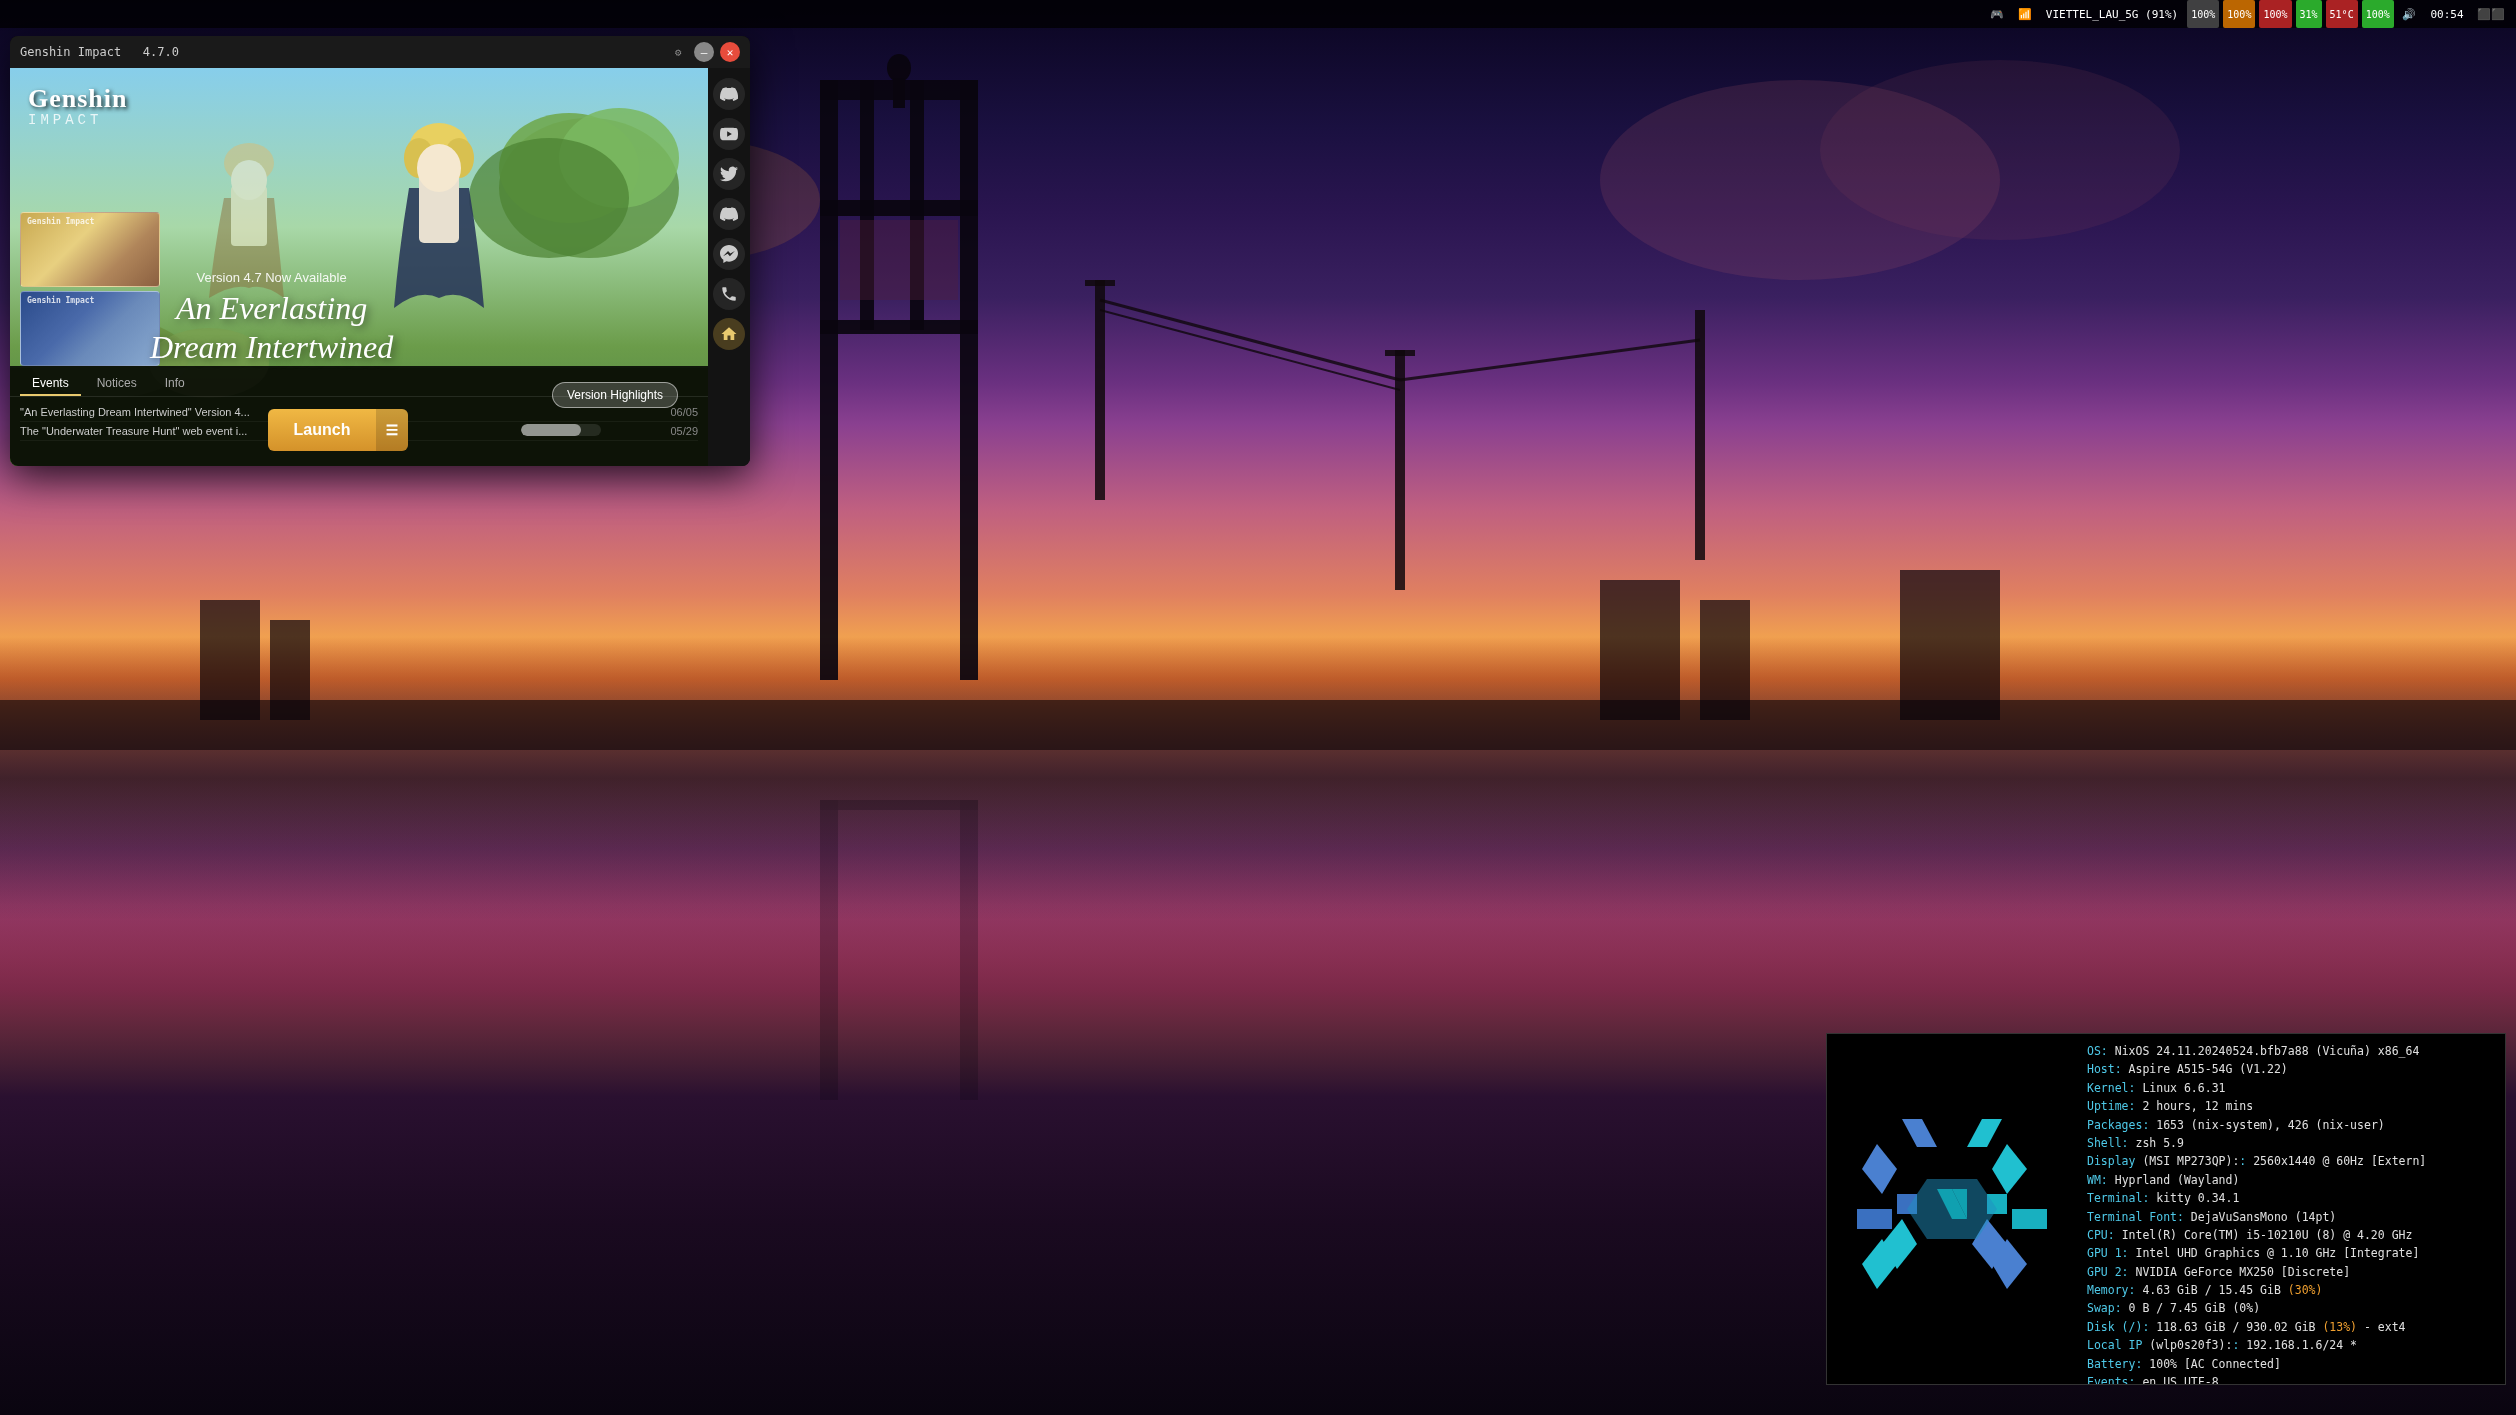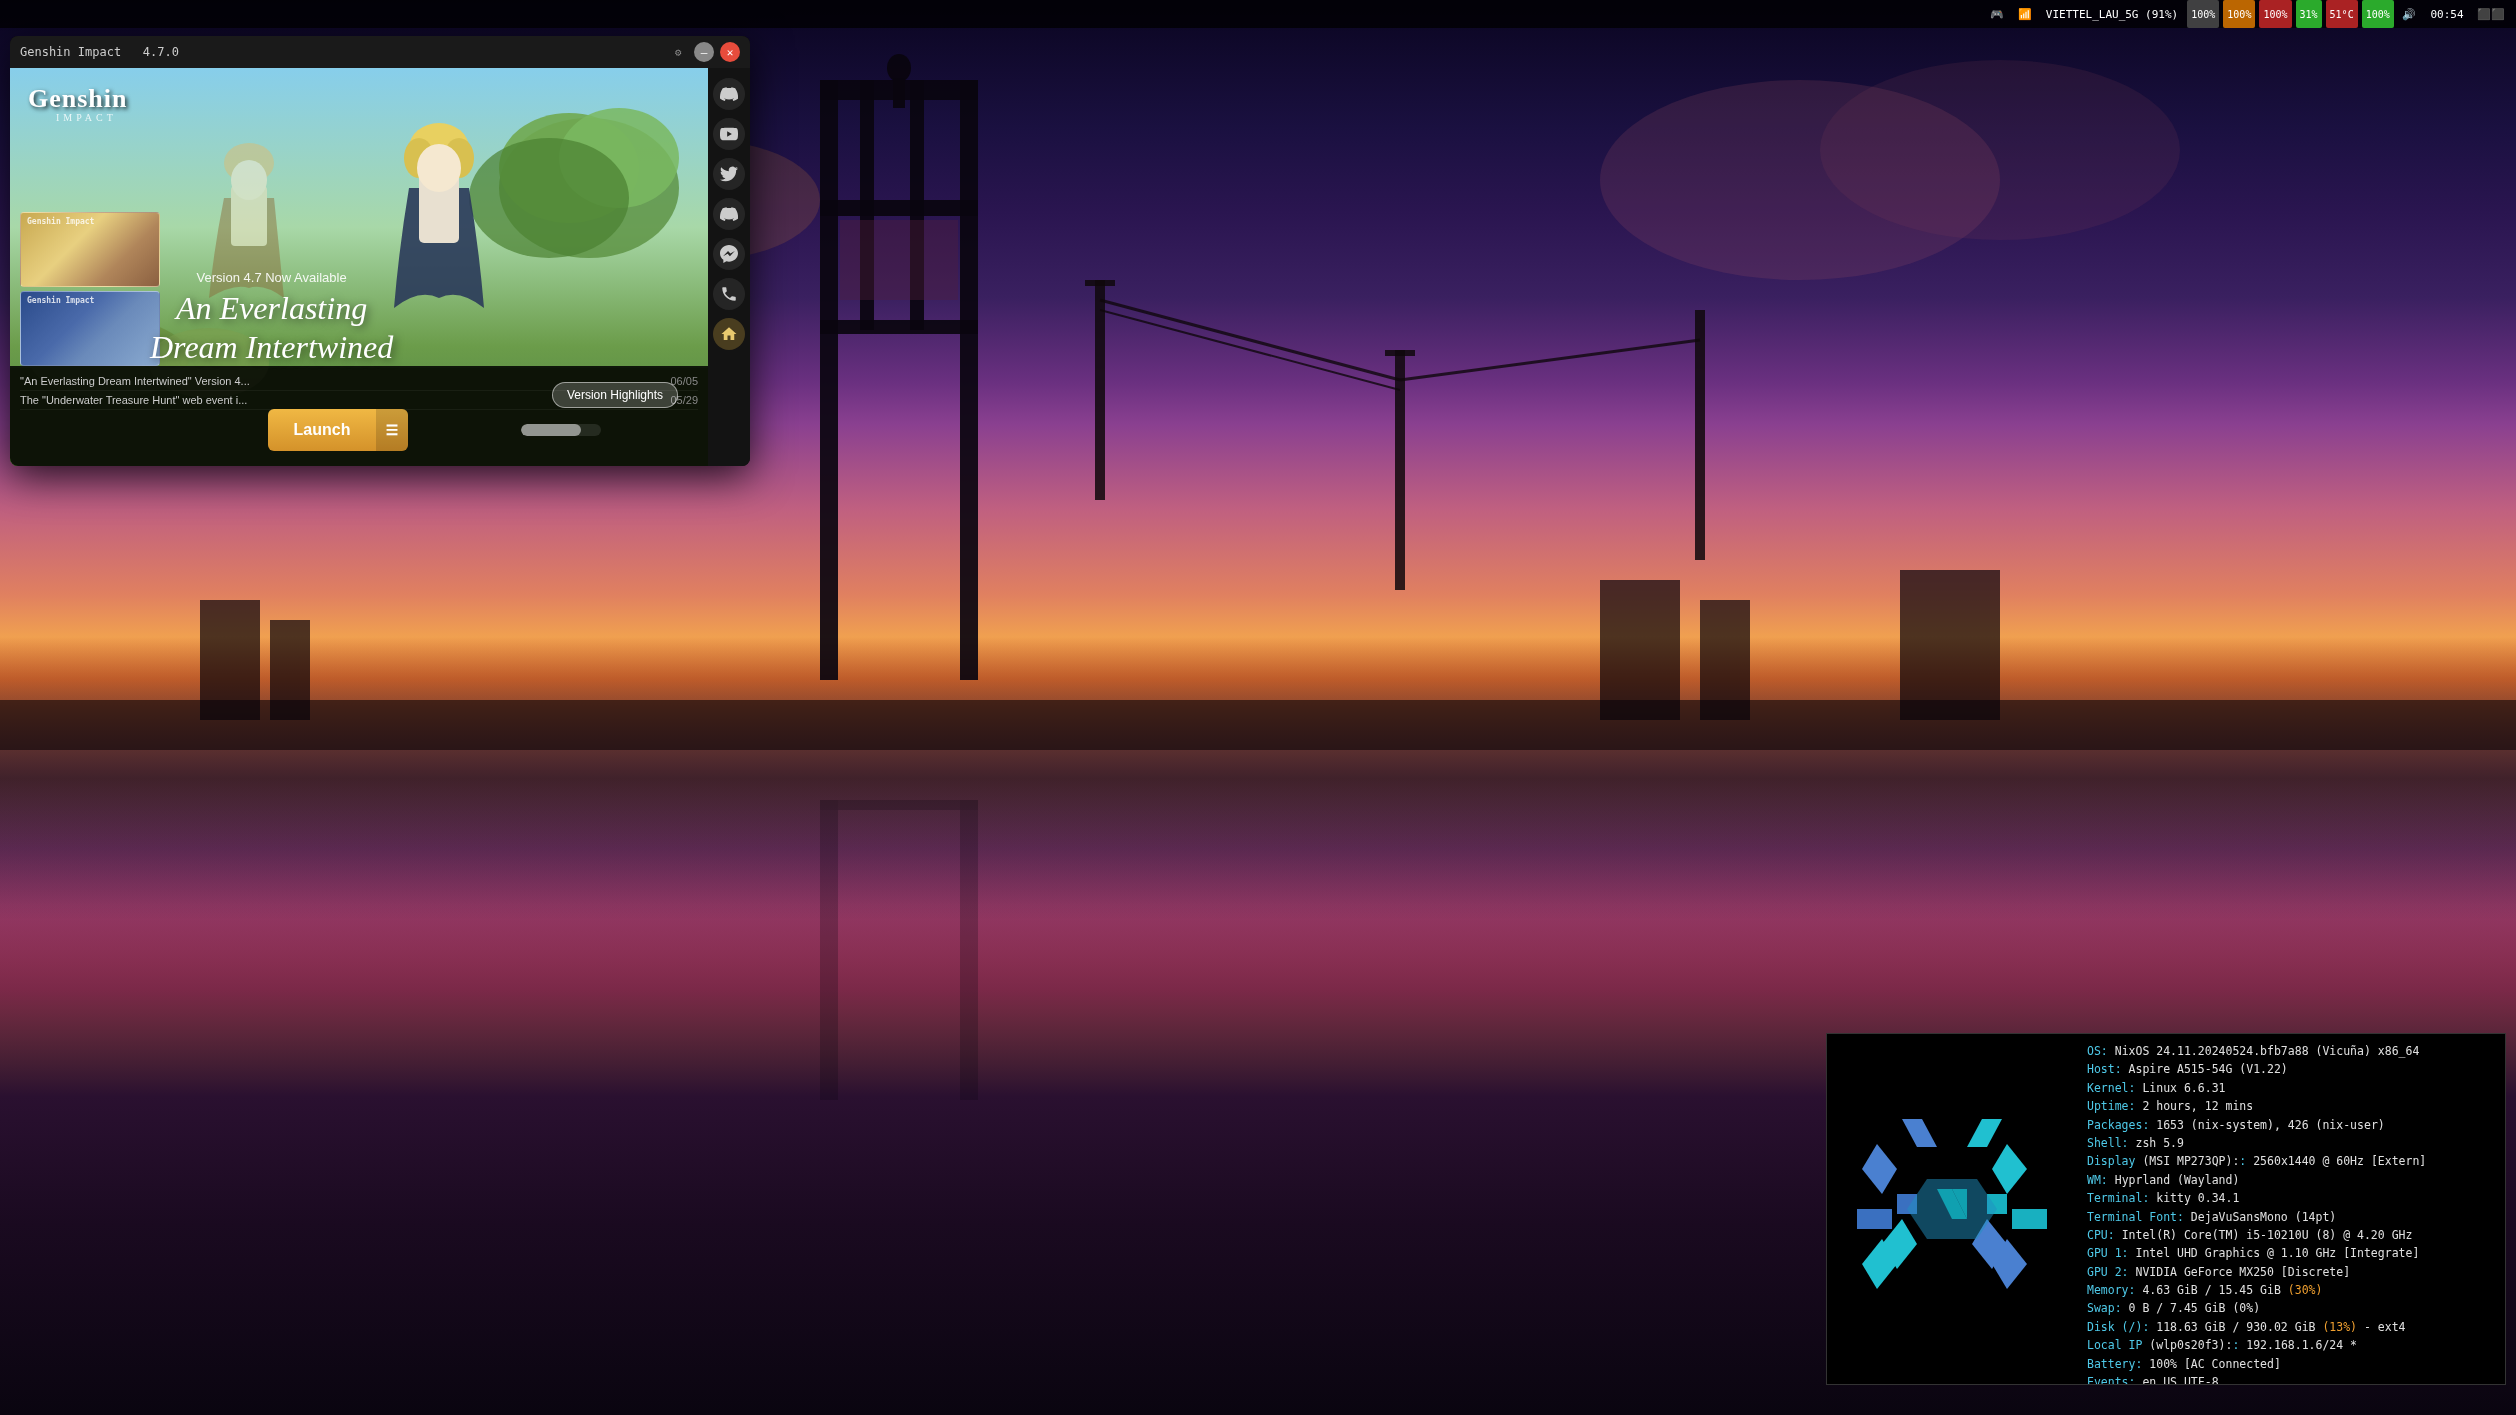--- a/index.html
+++ b/index.html
@@ -149,26 +149,25 @@
     .logo-main {
       font-family: serif;
       font-size: 26px;
       font-weight: 900;
       color: #fff;
       text-shadow: 2px 2px 4px rgba(0,0,0,0.8);
       letter-spacing: 1px;
       line-height: 1;
     }
     .logo-sub {
-      font-family: Liberation Serif, serif;
-      font-size: 10px;
+      font-family: Liberation Mono, monospace;
+      font-size: 14px;
       color: rgba(255,255,255,0.8);
       letter-spacing: 4px;
       text-transform: uppercase;
-      margin-left: 28px;
     }
 
     
     #version-banner {
       position: absolute;
       bottom: 100px;
       left: 140px;
       z-index: 10;
       text-align: center;
     }
@@ -636,20 +635,25 @@
           <div class="version-text">Version 4.7 Now Available</div>
           <div class="version-title">
             <div>An Everlasting</div>
             <div>Dream Intertwined</div>
           </div>
         </div>
 
         <div id="version-highlights-btn">Version Highlights</div>
 
         <div id="event-tabs-area">
+          <div id="tabs-header">
+            <button class="tab-btn active">Events</button>
+            <button class="tab-btn">Notices</button>
+            <button class="tab-btn">Info</button>
+          </div>
           <div id="tabs-content">
             <div class="event-row">
               <span class="event-name">"An Everlasting Dream Intertwined" Version 4...</span>
               <span class="event-date">06/05</span>
             </div>
             <div class="event-row">
               <span class="event-name">The "Underwater Treasure Hunt" web event i...</span>
               <span class="event-date">05/29</span>
             </div>
           </div>

